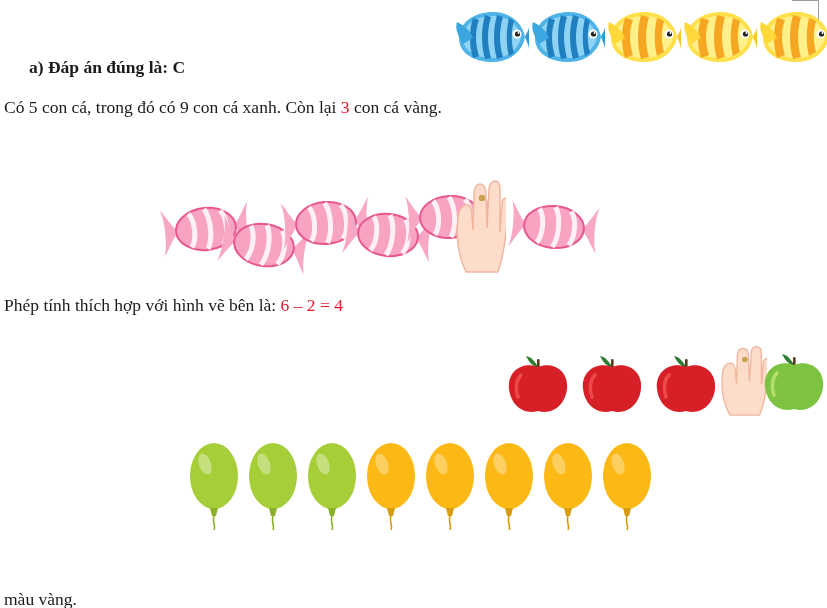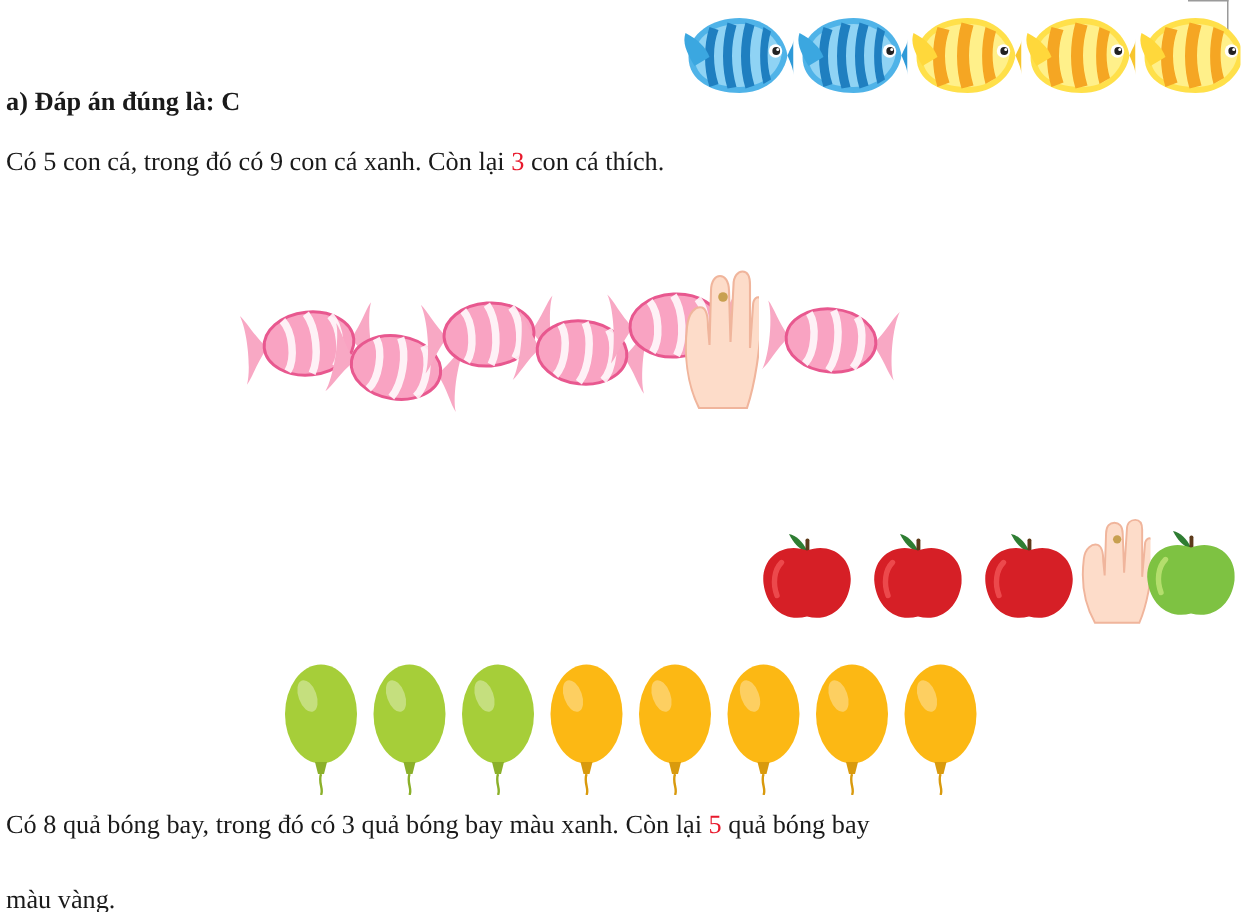--- a/index.html
+++ b/index.html
@@ -190,24 +190,24 @@
         <path d="M50 10 C47 22 47 37 50 48 L57 44 C54 34 54 23 57 13 Z" fill="#f5a623"></path>
         <path d="M8 36 C2 26 0 20 2 14 C10 18 16 24 18 30 Z" fill="#ffd83b"></path>
         <path d="M70 29 C72 24 74 22 74 18 L74 42 C74 38 72 34 70 29 Z" fill="#f7c52e"></path>
         <circle cx="62" cy="26" r="4.5" fill="#ffffff"></circle>
         <circle cx="62.5" cy="26" r="2.6" fill="#222222"></circle>
         <circle cx="63.5" cy="25" r="1" fill="#ffffff"></circle>
       </svg>
     </div>
   </div>
 
-  <div class="line left-pad bold" style="top:56px;">a) Đáp án đúng là: C</div>
+  <div class="line left-pad bold" style="top:56px;margin-left:25px;">a) Đáp án đúng là: C</div>
 
   <div class="line left-pad" style="top:96px;">
-    <span>Có 5 con cá, trong đó có 9 con cá xanh. Còn lại </span><span class="red">3</span><span> con cá thích.</span>
+    <span>Có 5 con cá, trong đó có 9 con cá xanh. Còn lại </span><span class="red">3</span><span> con cá vàng.</span>
   </div>
 
 
   <div class="candy-row">
 
     <div class="candy" style="left:0px; top:22px; transform:rotate(-6deg);">
       <svg viewBox="0 0 92 58" width="92" height="58">
         <path d="M18 29 C10 20 6 10 2 6 C6 16 6 42 2 52 C6 48 10 38 18 29 Z" fill="#f8a8c4"></path>
         <path d="M74 29 C82 20 86 10 90 6 C86 16 86 42 90 52 C86 48 82 38 74 29 Z" fill="#f8a8c4"></path>
         <ellipse cx="46" cy="29" rx="30" ry="21" fill="#f9a3c2"></ellipse>
@@ -279,20 +279,23 @@
         <path d="M74 29 C82 20 86 10 90 6 C86 16 86 42 90 52 C86 48 82 38 74 29 Z" fill="#f8a8c4"></path>
         <ellipse cx="46" cy="29" rx="30" ry="21" fill="#f9a3c2"></ellipse>
         <ellipse cx="46" cy="29" rx="30" ry="21" fill="none" stroke="#e8588f" stroke-width="2"></ellipse>
         <path d="M30 12 C36 20 36 38 30 46" stroke="#ffffff" stroke-width="5" fill="none" opacity="0.85"></path>
         <path d="M46 9 C52 19 52 39 46 49" stroke="#ffffff" stroke-width="5" fill="none" opacity="0.85"></path>
         <path d="M62 12 C68 20 68 38 62 46" stroke="#ffffff" stroke-width="5" fill="none" opacity="0.85"></path>
       </svg>
     </div>
   </div>
 
+  <div class="line left-pad" style="top:294px;">
+    <span>Phép tính thích hợp với hình vẽ bên là: </span><span class="red">6 – 2 = 4</span>
+  </div>
 
 
 
   <div class="apple-row">
 
     <div class="apple" style="left:0px; top:10px;">
       <svg viewBox="0 0 66 64" width="66" height="64">
         <path d="M33 14 C30 8 26 4 21 3 C24 9 27 12 32 15 Z" fill="#2e7d32"></path>
         <rect x="32" y="6" width="2.6" height="10" rx="1.2" fill="#5d3a1a"></rect>
         <path d="M33 14 C48 8 64 18 62 36 C60 52 48 62 33 58 C18 62 6 52 4 36 C2 18 18 8 33 14 Z" fill="#d61f26"></path>
@@ -404,19 +407,16 @@
     <div class="balloon">
       <svg viewBox="0 0 57 92" width="57" height="92">
         <ellipse cx="28" cy="38" rx="24" ry="33" fill="#fcb814"></ellipse>
         <ellipse cx="19" cy="26" rx="6" ry="11" fill="#ffffff" opacity="0.33" transform="rotate(-20 19 26)"></ellipse>
         <path d="M24 70 L32 70 L30 78 L26 78 Z" fill="#d99a0d"></path>
         <path d="M28 78 C26 84 30 88 28 92" stroke="#d99a0d" stroke-width="1.6" fill="none"></path>
       </svg>
     </div>
   </div>
 
-  <div class="line left-pad" style="top:538px;">
-    <span>Có 8 quả bóng bay, trong đó có 3 quả bóng bay màu xanh. Còn lại </span><span class="red">5</span><span> quả bóng bay</span>
-  </div>
 
   <div class="line left-pad" style="top:576px;margin-top:12px;">màu vàng.</div>
 
 </div>
 
 </body></html>

